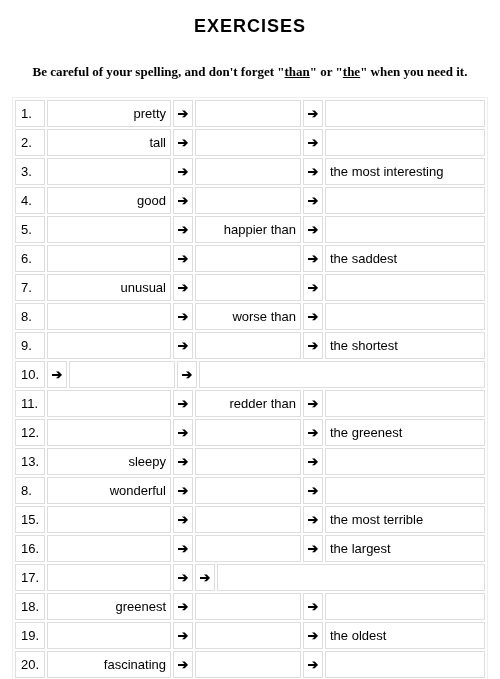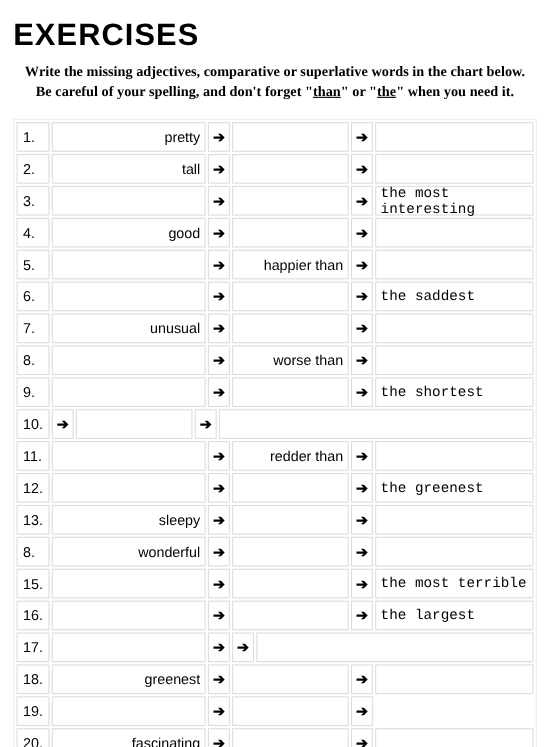--- a/index.html
+++ b/index.html
@@ -5,23 +5,23 @@
   * { box-sizing: border-box; }
   body {
     margin: 0;
     padding: 10px 12px;
     background: #ffffff;
     font-family: Arial, Helvetica, sans-serif;
     width: 500px;
     color: #000;
   }
   .title {
-    text-align: left;
-    font-weight: bold;
-    font-size: 28px;
+    text-align: center;
+    font-weight: bold;
+    font-size: 18px;
     letter-spacing: 1px;
     margin: 6px 0 8px 0;
     font-family: Arial, Helvetica, sans-serif;
   }
   .instructions {
     text-align: center;
     font-family: Georgia, 'Times New Roman', serif;
     font-weight: bold;
     font-size: 13px;
     line-height: 1.4;
@@ -48,21 +48,21 @@
     font-size: 13px;
     font-family: Arial, Helvetica, sans-serif;
     padding: 0 4px;
   }
   .num {
     width: 30px;
     justify-content: flex-start;
     padding-left: 5px;
   }
   .adj {
-    width: 140px;
+    width: 124px;
     justify-content: flex-end;
     padding-right: 4px;
   }
   .arrow1 {
     width: 20px;
     justify-content: center;
     font-weight: bold;
   }
   .comp {
     width: 106px;
@@ -71,30 +71,29 @@
   }
   .arrow2 {
     width: 20px;
     justify-content: center;
     font-weight: bold;
   }
   .sup {
     flex: 1;
     justify-content: flex-start;
     padding-left: 4px;
-    font-family: Liberation Mono, monospace;
   }
 </style>
 </head>
 <body>
 
 <div class="title">EXERCISES</div>
 
 <div class="instructions">
-  <span>Write the missing adjectives, comparative or superlative words in the chart below.</span><br>
+  <br>
   <span>Be careful of your spelling, and don't forget "</span><span class="underline">than</span><span>" or "</span><span class="underline">the</span><span>" when you need it.</span>
 </div>
 
 <div class="grid" id="grid">
     <div class="row">
       <div class="cell num">1.</div>
       <div class="cell adj">pretty</div>
       <div class="cell arrow1">➔</div>
       <div class="cell comp"></div>
       <div class="cell arrow2">➔</div>
@@ -233,20 +232,21 @@
       <div class="cell comp"></div>
       <div class="cell arrow2">➔</div>
       <div class="cell sup"></div>
     </div>
     <div class="row">
       <div class="cell num">19.</div>
       <div class="cell adj"></div>
       <div class="cell arrow1">➔</div>
       <div class="cell comp"></div>
       <div class="cell arrow2">➔</div>
+      <div class="cell sup">the oldest</div>
     </div>
     <div class="row">
       <div class="cell num">20.</div>
       <div class="cell adj">fascinating</div>
       <div class="cell arrow1">➔</div>
       <div class="cell comp"></div>
       <div class="cell arrow2">➔</div>
       <div class="cell sup"></div>
     </div>
   </div>

